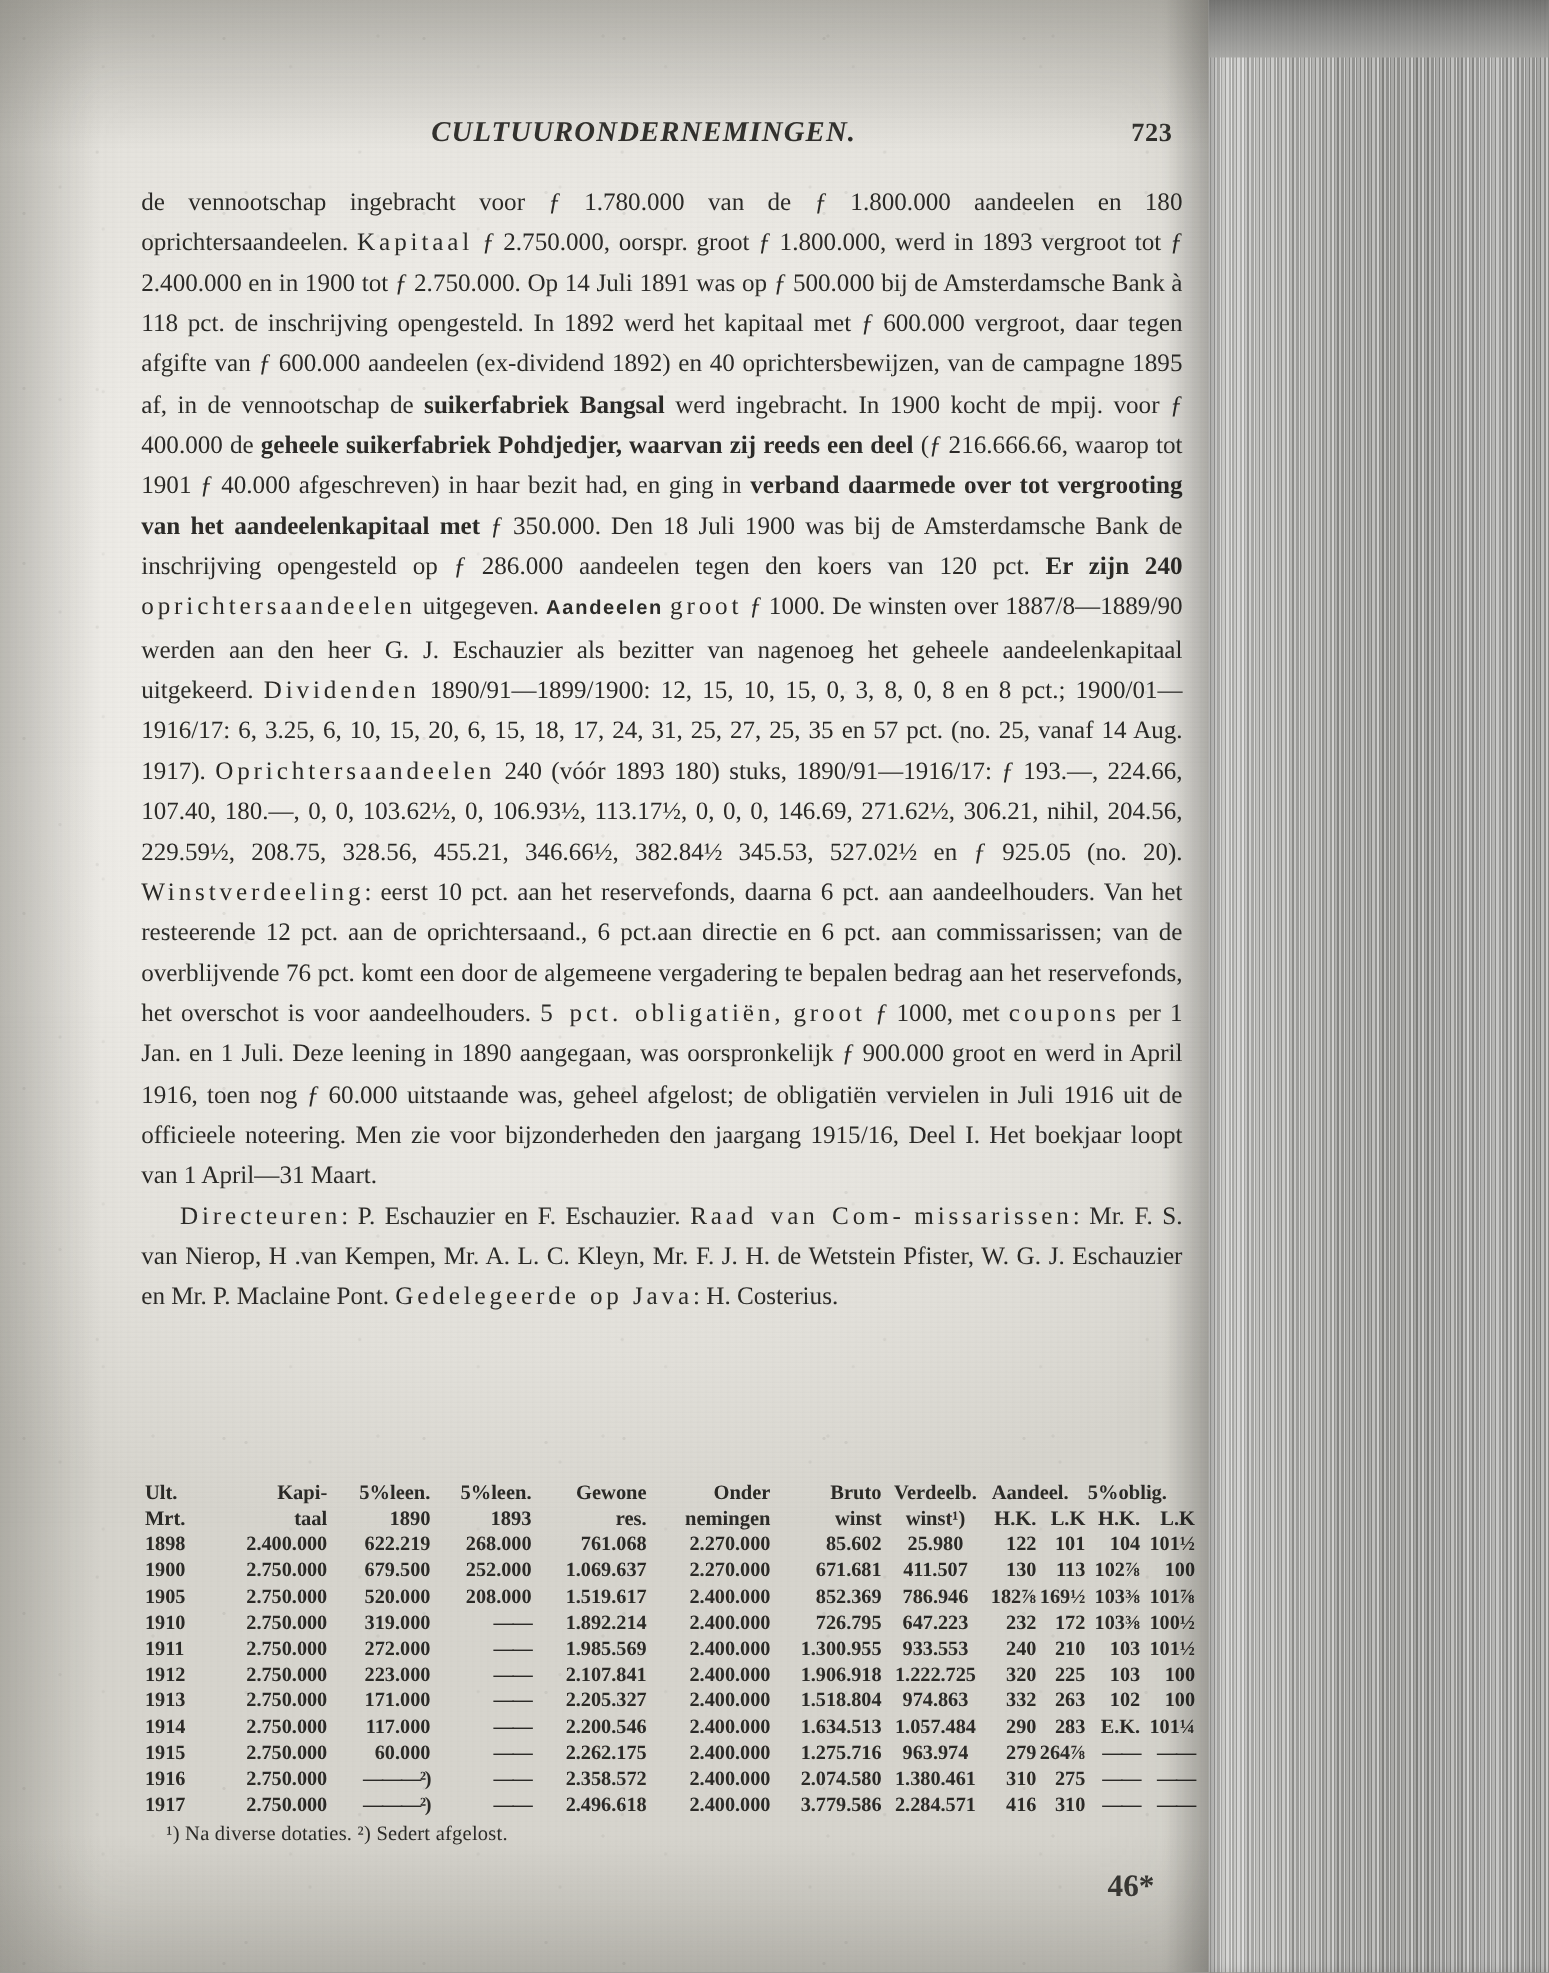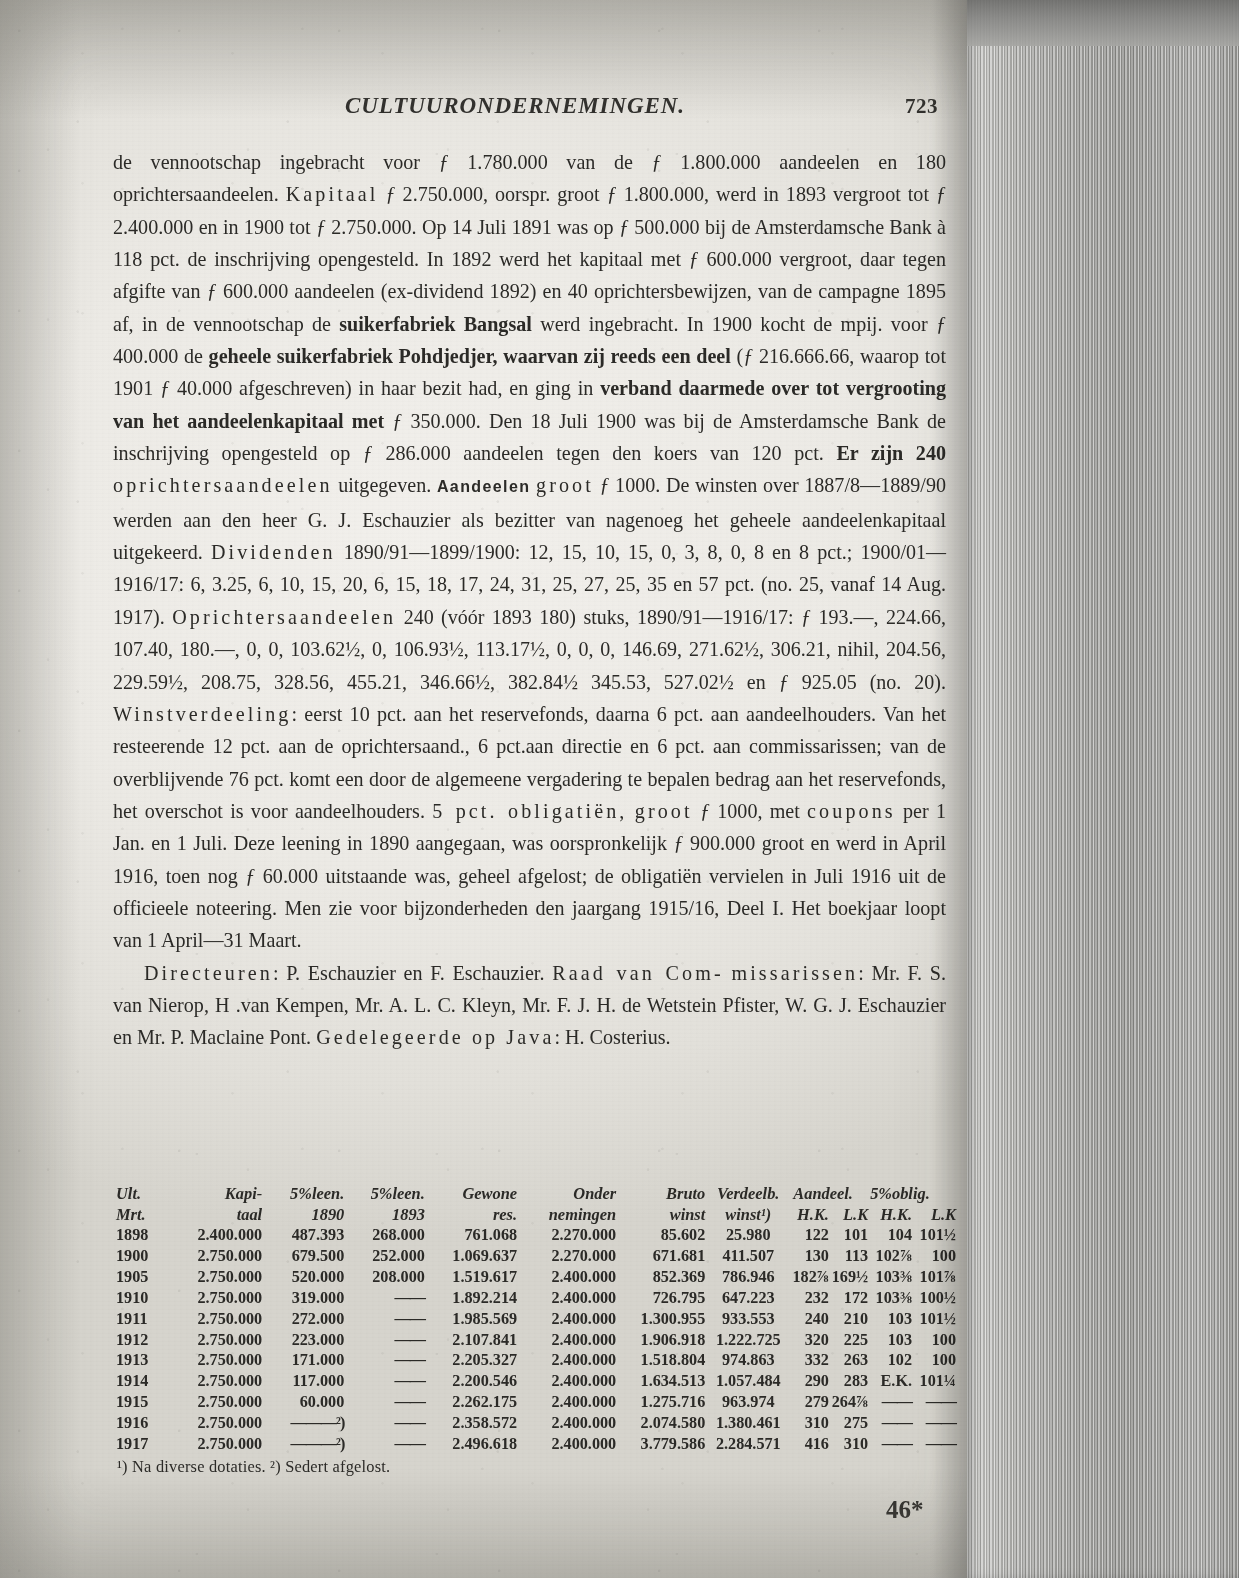--- a/index.html
+++ b/index.html
@@ -91,42 +91,42 @@
   #fintable{
     position:absolute;left:116px;top:1184px;width:840px;
     color:#2b2a27;
   }
   #fintable table{border-collapse:collapse;width:840px;}
   #fintable th,#fintable td{
     padding:0;font-weight:400;white-space:nowrap;
   }
   #fintable thead th{
     font-size:16.4px;font-weight:700;line-height:20.5px;
-    font-family:"Liberation Serif",serif;vertical-align:bottom;font-style:italic;
+    font-family:"Liberation Serif",serif;vertical-align:bottom;
   }
   #fintable tbody td{
     font-size:16.2px;line-height:20.9px;font-weight:700;
     font-family:"Liberation Serif",serif;
   }
   .c-ult{width:56px;text-align:left;}
   .c-kap{width:104px;text-align:right;padding-right:6px;}
   .c-l90{width:90px;text-align:right;padding-right:4px;}
   .c-l93{width:88px;text-align:right;padding-right:4px;}
   .c-gew{width:100px;text-align:right;padding-right:6px;}
   .c-ond{width:108px;text-align:right;padding-right:6px;}
   .c-bru{width:96px;text-align:right;padding-right:6px;margin-top:45px;}
   .c-ver{width:92px;text-align:center;padding-right:8px;}
   .c-ah{width:38px;text-align:right;padding-right:4px;}
   .c-al{width:40px;text-align:right;padding-right:10px;}
   .c-oh{width:46px;text-align:right;padding-right:4px;}
   .c-ol{width:46px;text-align:right;}
   .dash{letter-spacing:-1px;}
 
   #footnotes{
-    position:absolute;left:117px;top:1457px;
+    position:absolute;left:133px;top:1457px;
     font-size:16.4px;color:#2b2a27;letter-spacing:.2px;
   }
   #sigmark{
     position:absolute;left:886px;top:1496px;
     font-size:25px;font-weight:700;color:#2e2d2a;
   }
 
   
   #speckle{
     position:absolute;inset:0;pointer-events:none;opacity:.20;
@@ -184,21 +184,21 @@
           <th class="c-ah">H.K.</th>
           <th class="c-al">L.K</th>
           <th class="c-oh">H.K.</th>
           <th class="c-ol">L.K</th>
         </tr>
       </thead>
       <tbody id="table-body">
           <tr>
             <td class="c-ult">1898</td>
             <td class="c-kap">2.400.000</td>
-            <td class="c-l90">487.393</td>
+            <td class="c-l90">622.219</td>
             <td class="c-l93">268.000</td>
             <td class="c-gew">761.068</td>
             <td class="c-ond">2.270.000</td>
             <td class="c-bru">85.602</td>
             <td class="c-ver">25.980</td>
             <td class="c-ah">122</td>
             <td class="c-al">101</td>
             <td class="c-oh">104</td>
             <td class="c-ol">101½</td>
           </tr>

